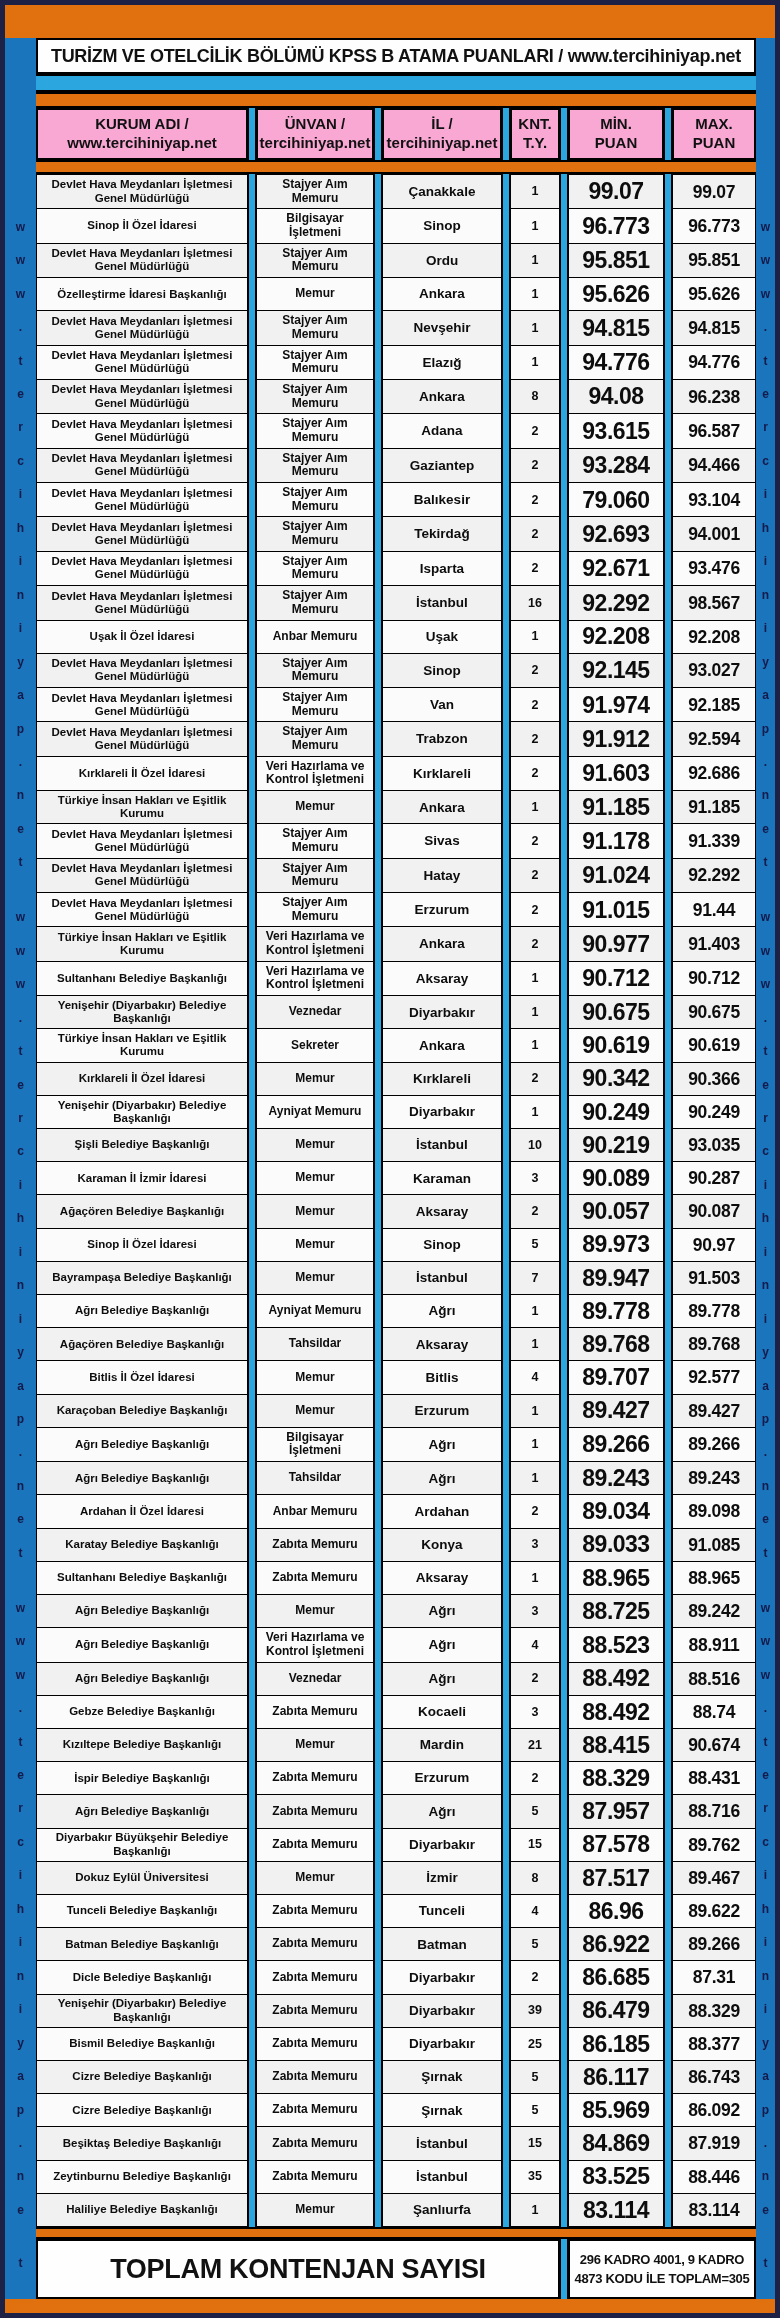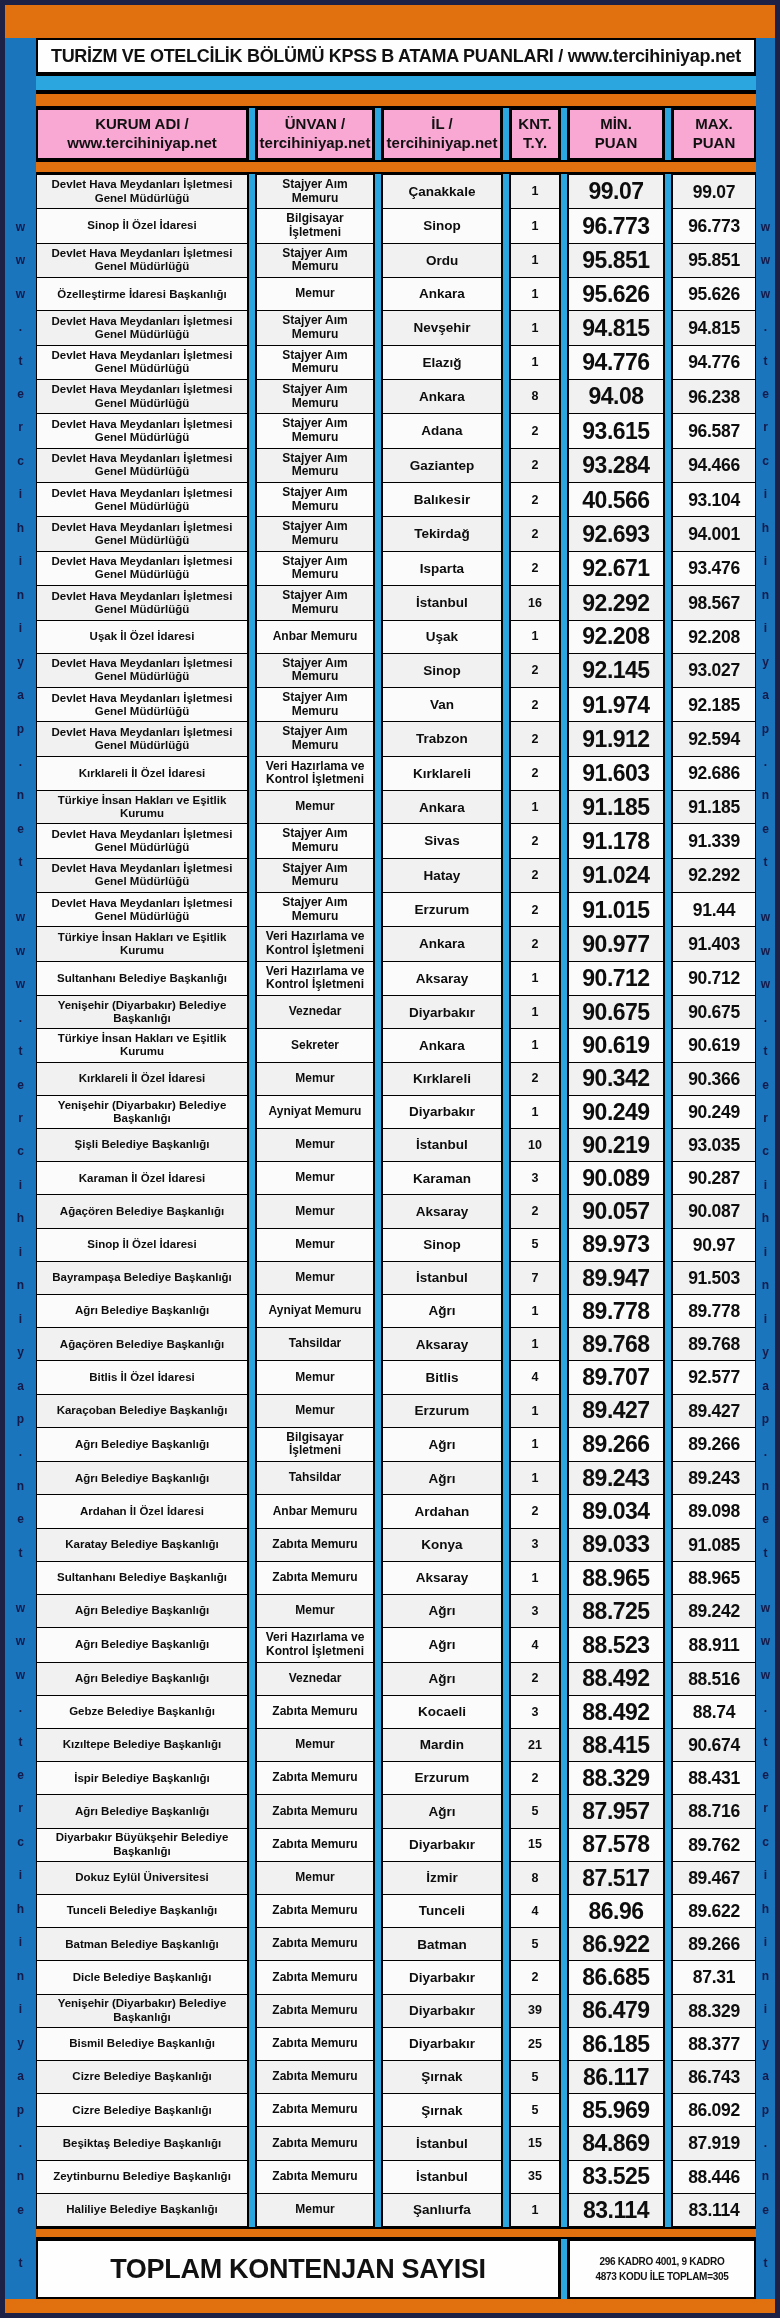--- a/index.html
+++ b/index.html
@@ -74,21 +74,21 @@
   .cell.min{ font-weight:bold; font-size:23px; letter-spacing:-0.5px; white-space:nowrap; }
   .cell.max{ font-weight:bold; font-size:17.5px; letter-spacing:-0.3px; white-space:nowrap; }
 
   .tfoot{ height:60px; flex:0 0 auto; }
   .fbox{
     background:#FEFEFE; border:2px solid #000; color:#111;
     display:flex; flex-direction:column; align-items:center; justify-content:center;
     text-align:center; overflow:hidden;
   }
   .fbox.left{ grid-column:1 / 8; font-weight:bold; font-size:27px; letter-spacing:-0.3px; }
-  .fbox.right{ grid-column:9 / 12; font-weight:bold; font-size:10px; letter-spacing:-0.3px; line-height:1.5; white-space:nowrap; }
+  .fbox.right{ grid-column:9 / 12; font-weight:bold; font-size:13px; letter-spacing:-0.3px; line-height:1.5; white-space:nowrap; }
   .fsep{ grid-column:8 / 9; }
 </style>
 </head>
 <body>
 
 <div class="page">
   <div class="band-top"></div>
 
   <div class="mid">
     <div class="rail rail-left">
@@ -325,21 +325,21 @@
 
   <div class="tgrid trow">
     <div class="cell kurum">Devlet Hava Meydanları İşletmesi Genel Müdürlüğü</div>
     <div class="sep"></div>
     <div class="cell unvan">Stajyer Aım Memuru</div>
     <div class="sep"></div>
     <div class="cell il">Balıkesir</div>
     <div class="sep"></div>
     <div class="cell knt">2</div>
     <div class="sep"></div>
-    <div class="cell min">40.566</div>
+    <div class="cell min">79.060</div>
     <div class="sep"></div>
     <div class="cell max">93.104</div>
   </div>
 
   <div class="tgrid trow alt">
     <div class="cell kurum">Devlet Hava Meydanları İşletmesi Genel Müdürlüğü</div>
     <div class="sep"></div>
     <div class="cell unvan">Stajyer Aım Memuru</div>
     <div class="sep"></div>
     <div class="cell il">Tekirdağ</div>
@@ -597,21 +597,21 @@
     <div class="cell il">İstanbul</div>
     <div class="sep"></div>
     <div class="cell knt">10</div>
     <div class="sep"></div>
     <div class="cell min">90.219</div>
     <div class="sep"></div>
     <div class="cell max">93.035</div>
   </div>
 
   <div class="tgrid trow">
-    <div class="cell kurum">Karaman İl Özel İdaresi</div>
+    <div class="cell kurum">Karaman İl İzmir İdaresi</div>
     <div class="sep"></div>
     <div class="cell unvan">Memur</div>
     <div class="sep"></div>
     <div class="cell il">Karaman</div>
     <div class="sep"></div>
     <div class="cell knt">3</div>
     <div class="sep"></div>
     <div class="cell min">90.089</div>
     <div class="sep"></div>
     <div class="cell max">90.287</div>

